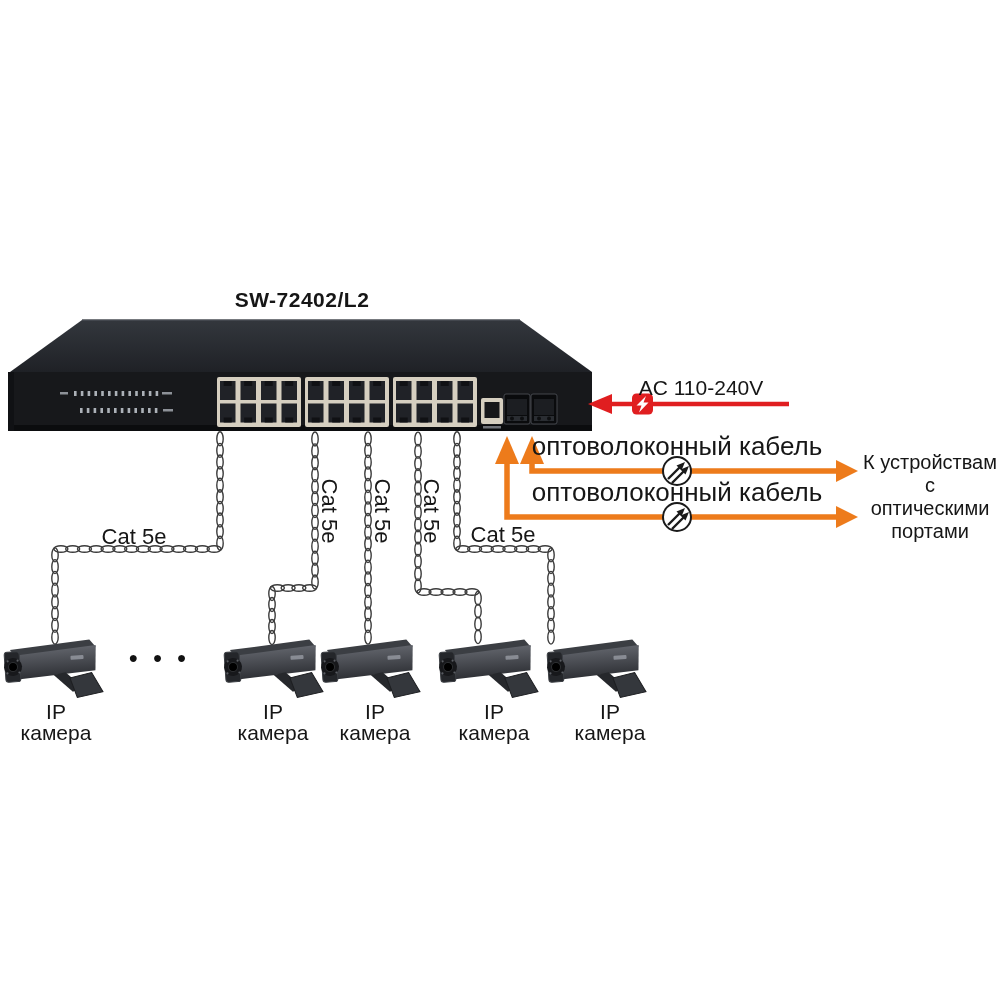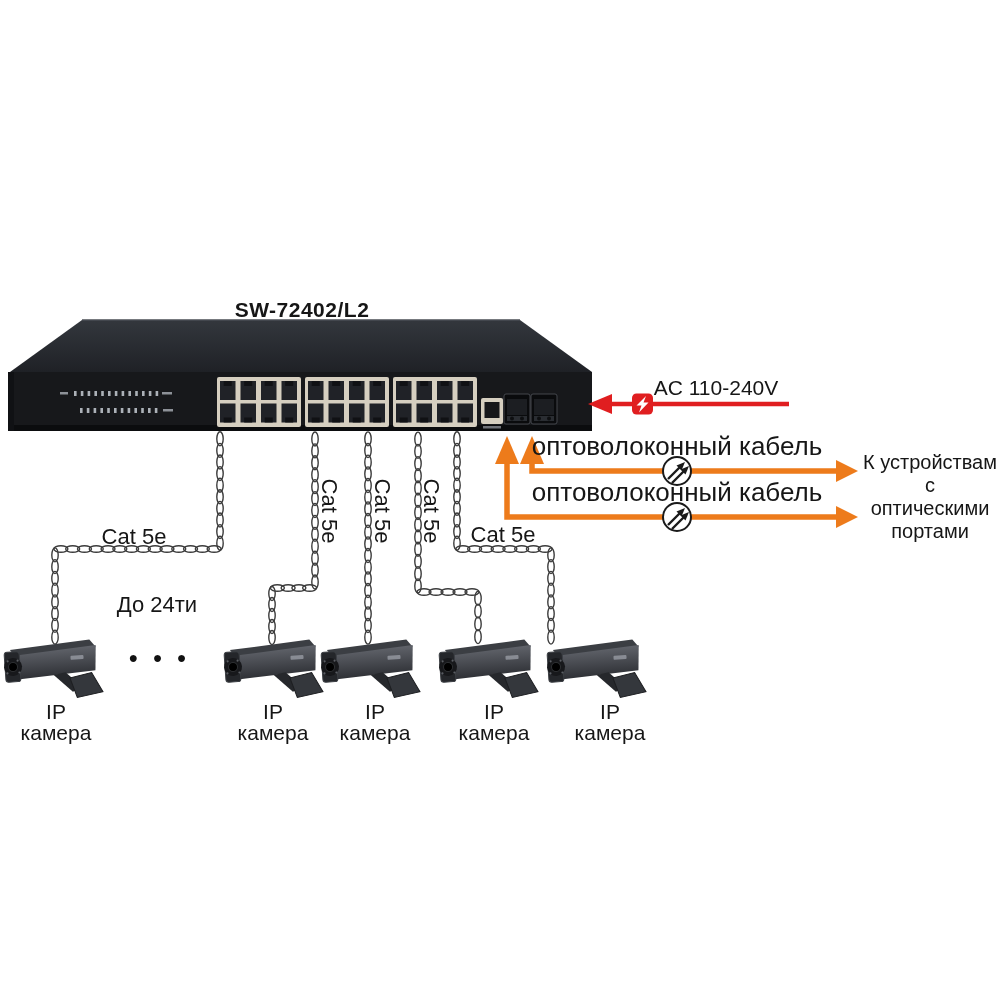--- a/index.html
+++ b/index.html
@@ -1,21 +1,21 @@
 <!DOCTYPE html>
 <html><head>
 <meta charset="utf-8">
 <style>
   html,body{margin:0;padding:0;background:#fff;}
   .canvas{position:relative;width:1000px;height:1000px;background:#ffffff;overflow:hidden;
           font-family:"Liberation Sans", sans-serif;color:#1a1a1a;}
   svg.layer{position:absolute;left:0;top:0;}
   .lbl{position:absolute;transform:translate(-50%,-50%);white-space:nowrap;
        font-family:"Liberation Sans", sans-serif;color:#161616;text-align:center;}
-  .title{font-size:21px;font-weight:bold;letter-spacing:.5px;margin-top:10px;}
+  .title{font-size:21px;font-weight:bold;letter-spacing:.5px;}
   .ac{font-size:21px;}
   .fiber-lbl{font-size:26px;}
   .dest{font-size:20px;line-height:23px;white-space:normal;width:220px;}
   .cat5{font-size:22px;}
   .cat5.vert{transform:translate(-50%,-50%) rotate(90deg);}
   .note{font-size:22px;line-height:21px;white-space:normal;width:220px;}
   .camlbl{font-size:21px;line-height:21px;white-space:normal;width:120px;}
   .dots{font-size:16px;letter-spacing:5px;color:#111;}
   #cable-layer ellipse{fill:none;stroke:#3c3c3c;stroke-width:1.4px;}
 </style>
@@ -321,40 +321,39 @@
         <use href="#cam-symbol" x="3" y="637" width="104" height="64"></use>
         <use href="#cam-symbol" x="223" y="637" width="104" height="64"></use>
         <use href="#cam-symbol" x="320" y="637" width="104" height="64"></use>
         <use href="#cam-symbol" x="438" y="637" width="104" height="64"></use>
         <use href="#cam-symbol" x="546" y="637" width="104" height="64"></use>
       </g>
   </svg>
 
   <div class="lbl title" style="left:302px;top:300px;">SW-72402/L2</div>
 
-  <div class="lbl ac" style="left:716px;top:388px;">AC 110-240V</div>
+  <div class="lbl ac" style="left:701px;top:388px;">AC 110-240V</div>
 
   <div class="lbl fiber-lbl" style="left:677px;top:446px;">оптоволоконный кабель</div>
   <div class="lbl fiber-lbl" style="left:677px;top:492px;">оптоволоконный кабель</div>
 
   <div class="lbl dest" style="left:930px;top:497px;">
     <div>К устройствам</div>
     <div>с</div>
     <div>оптическими</div>
     <div>портами</div>
   </div>
 
   <div class="lbl cat5" style="left:134px;top:537px;">Cat 5e</div>
   <div class="lbl cat5 vert" style="left:329px;top:511px;">Cat 5e</div>
   <div class="lbl cat5 vert" style="left:382px;top:511px;">Cat 5e</div>
   <div class="lbl cat5 vert" style="left:431px;top:511px;">Cat 5e</div>
   <div class="lbl cat5" style="left:503px;top:535px;">Cat 5e</div>
 
   <div class="lbl note" style="left:157px;top:604px;">
-    <div>До 24ти</div>
   </div>
 
   <div class="lbl dots" style="left:160px;top:658px;">● ● ●</div>
 
   <div class="lbl camlbl" style="left:56px;top:722px;">
     <div>IP</div>
     <div>камера</div>
   </div>
   <div class="lbl camlbl" style="left:273px;top:722px;">
     <div>IP</div>

